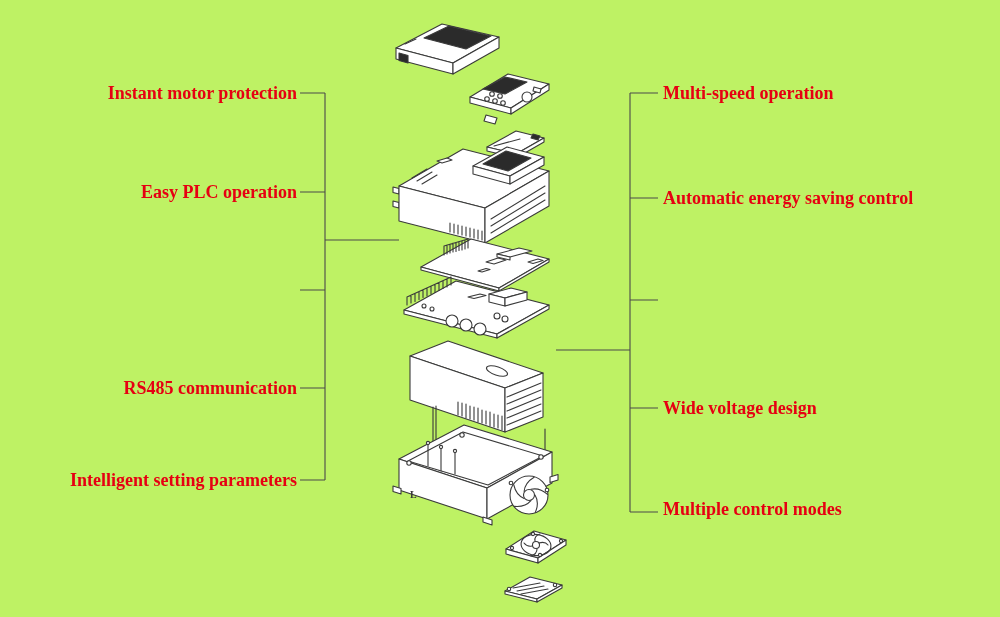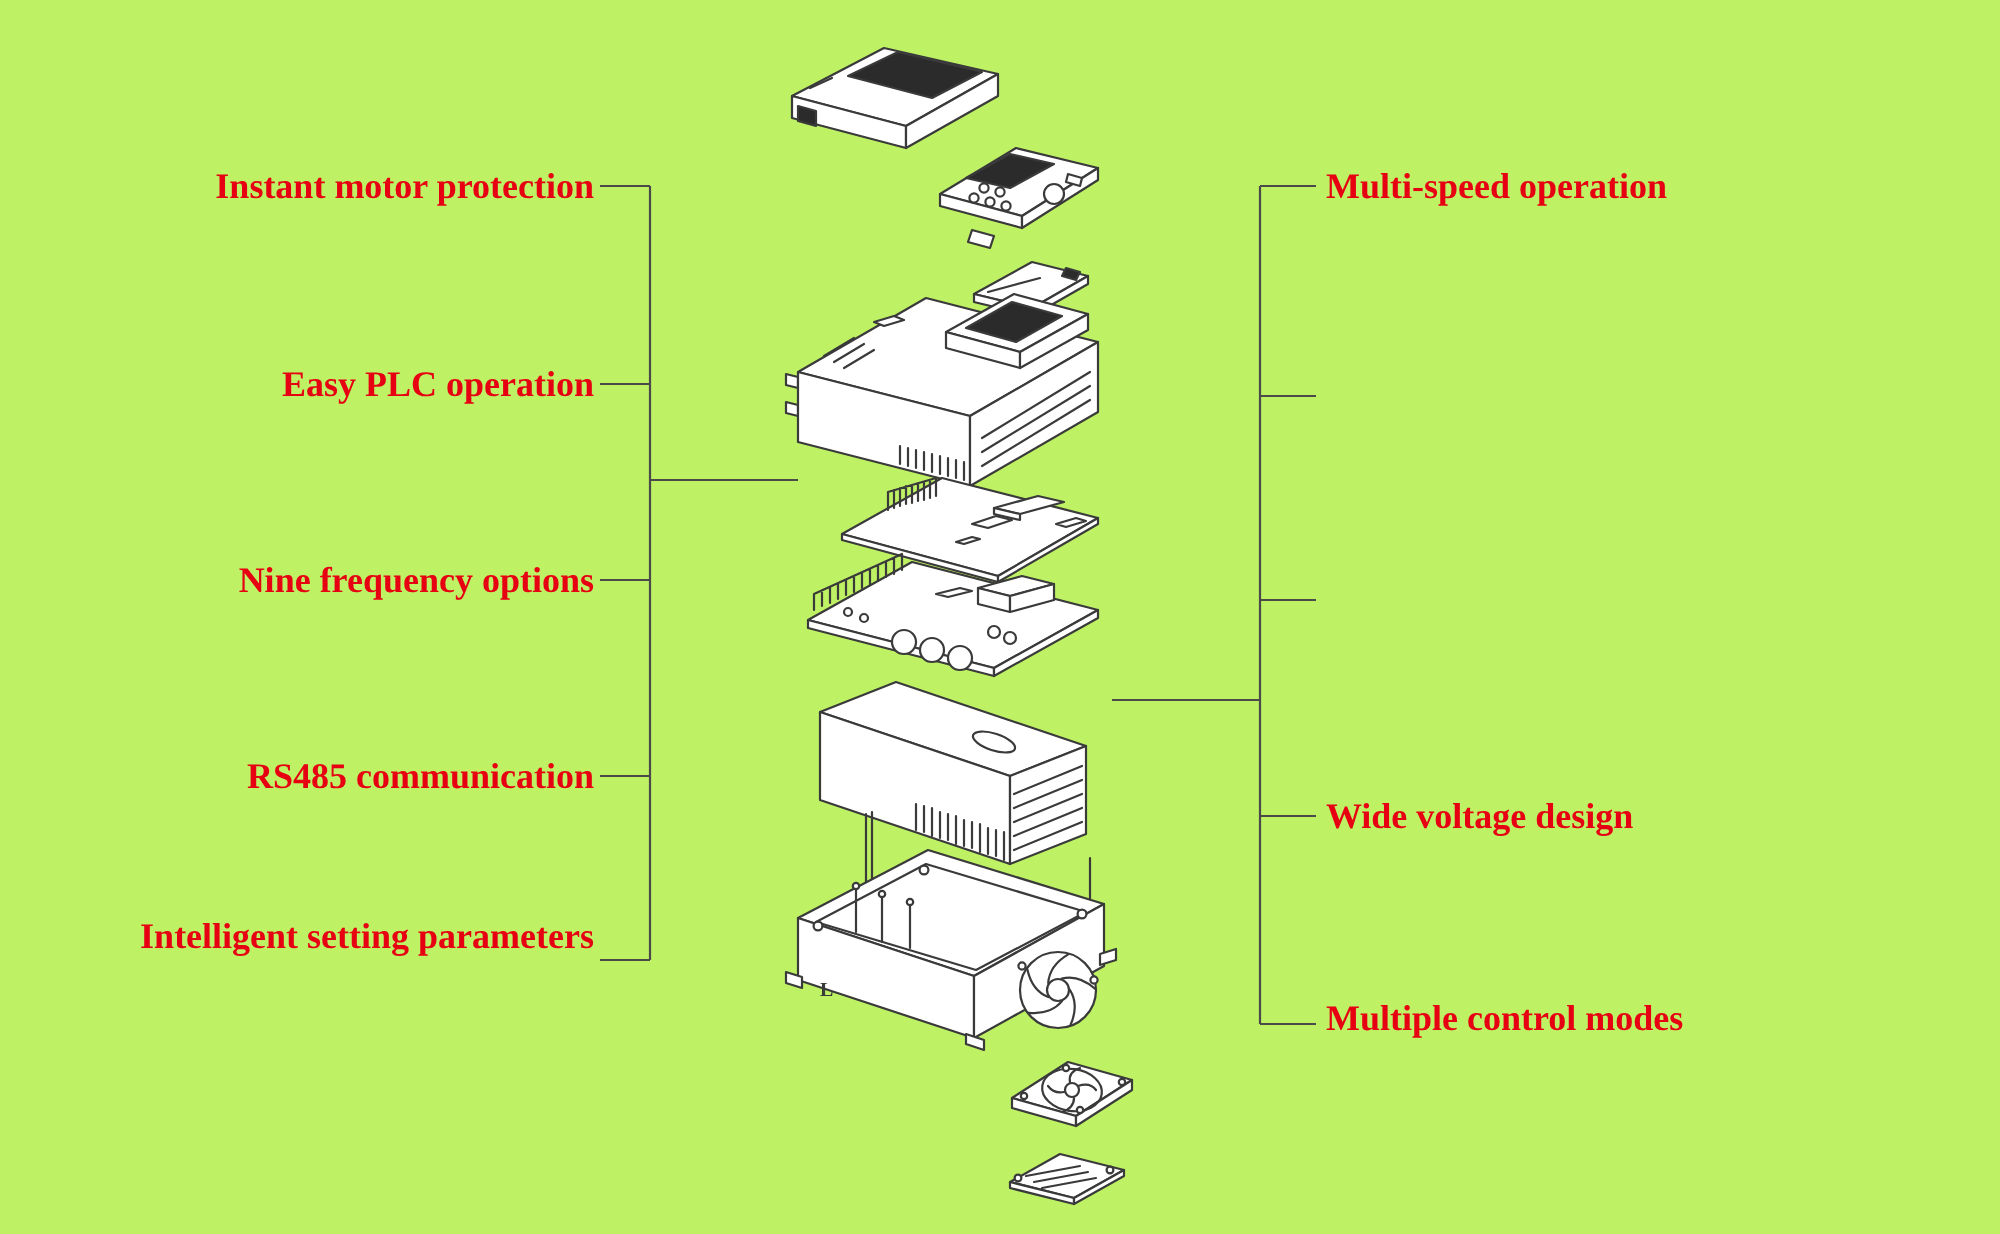--- a/index.html
+++ b/index.html
@@ -19,42 +19,42 @@
     font-size: 18px;
     line-height: 22px;
     color: var(--color-label, #e60012);
   }
   .feature-left  { right: 703px; text-align: right; }
   .feature-right { left: 663px;  text-align: center; }
   .pos-l0 { top: 82px; }
   .pos-l1 { top: 181px; }
   .pos-l2 { top: 279px; }
   .pos-l3 { top: 377px; }
-  .pos-l4 { top: 457px; }
+  .pos-l4 { top: 469px; }
   .pos-r0 { top: 82px; }
   .pos-r1 { top: 187px; }
   .pos-r2 { top: 289px; }
   .pos-r3 { top: 397px; }
   .pos-r4 { top: 498px; }
   svg.diagram { position: absolute; left: 0; top: 0; width: 1000px; height: 617px; }
   .callout { stroke: var(--color-line, #4a4a4a); stroke-width: 1.1; fill: none; }
   .device  { stroke: var(--color-drawing, #3a3a3a); }
 </style>
 </head>
 <body>
 
 <div class="canvas">
 
   <div class="feature-label feature-left pos-l0">Instant motor protection</div>
   <div class="feature-label feature-left pos-l1">Easy PLC operation</div>
-  <div class="feature-label feature-left pos-l2">Nine frequency options</div>
   <div class="feature-label feature-left pos-l3">RS485 communication</div>
   <div class="feature-label feature-left pos-l4">Intelligent setting parameters</div>
 
   <div class="feature-label feature-right pos-r0">Multi-speed operation</div>
+  <div class="feature-label feature-right pos-r1">Automatic energy saving control</div>
   <div class="feature-label feature-right pos-r3">Wide voltage design</div>
   <div class="feature-label feature-right pos-r4">Multiple control modes</div>
 
   <svg class="diagram" viewBox="0 0 1000 617">
 
     <g class="callout">
       <path d="M300,93 H325 M300,192 H325 M300,290 H325 M300,388 H325 M300,480 H325 M325,93 V480 M325,240 H399"></path>
     </g>
     <g class="callout">
       <path d="M658,93 H630 M658,198 H630 M658,300 H630 M658,408 H630 M658,512 H630 M630,93 V512 M630,350 H556"></path>

